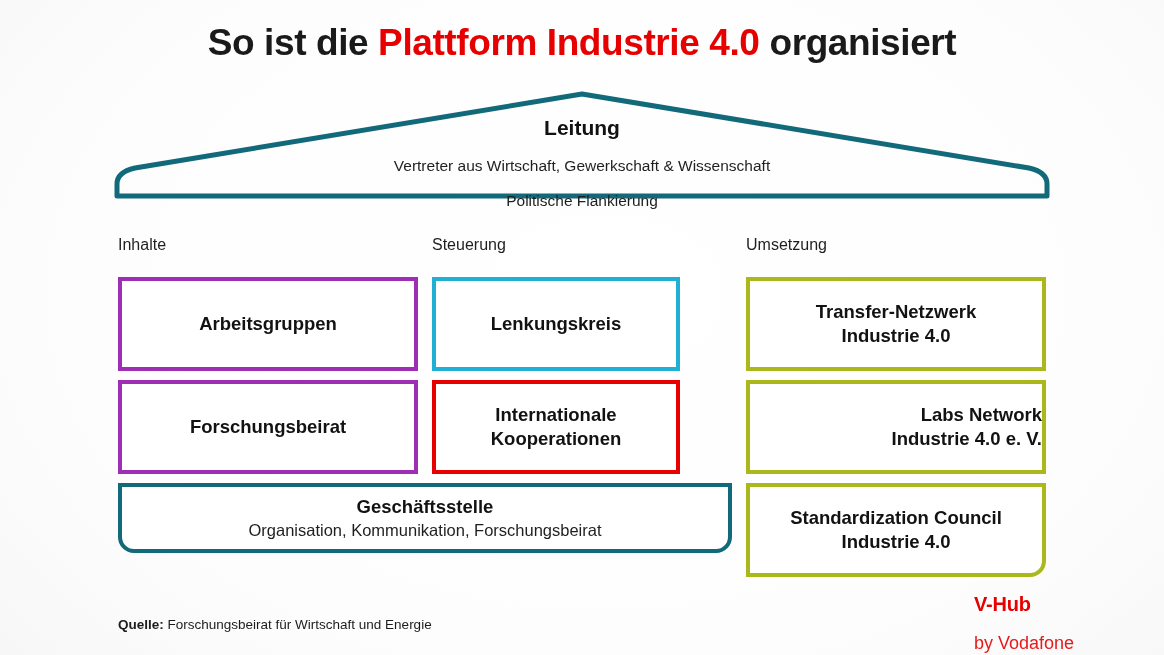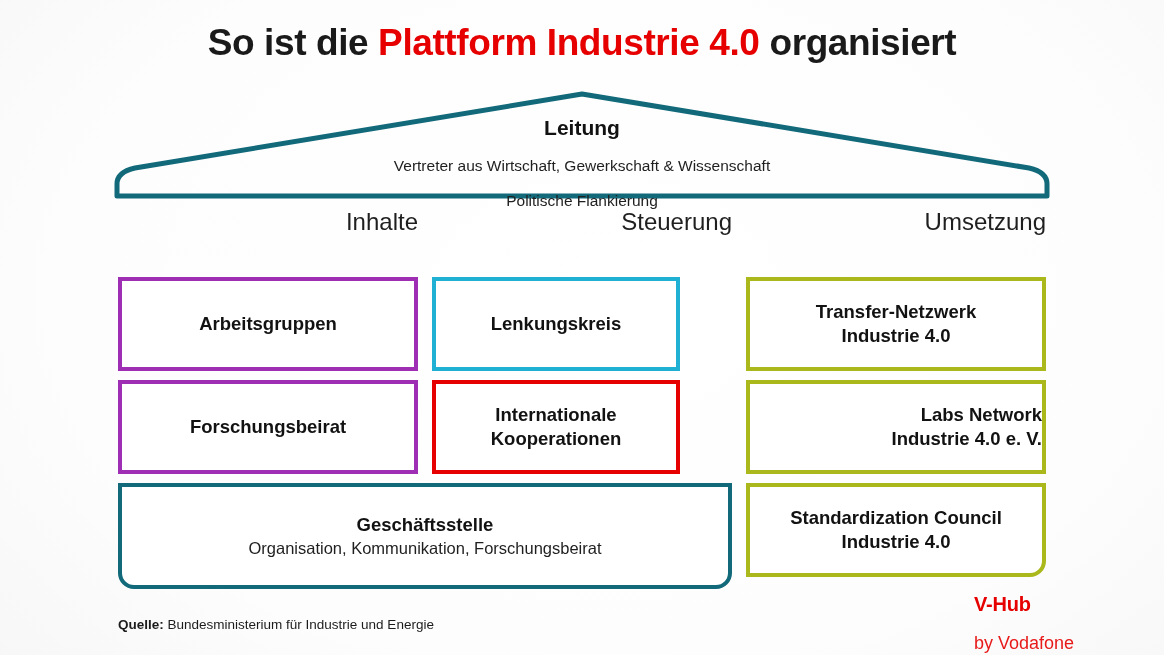--- a/index.html
+++ b/index.html
@@ -63,24 +63,24 @@
   #roof-sub {
     font-size: 15.5px;
     color: #1f1f1f;
     line-height: 1.36;
     margin-top: 14px;
   }
 
   
   .col-head {
     position: absolute;
-    top: 208px;
-    font-size: 24px;
+    top: 236px;
+    font-size: 16px;
     color: #1f1f1f;
-    text-align: right;
+    text-align: left;
   }
   #col-head-inhalte   { left: 118px; width: 300px; }
   #col-head-steuerung { left: 432px; width: 300px; }
   #col-head-umsetzung { left: 746px; width: 300px; }
 
   
   .box {
     position: absolute;
     background: rgba(255,255,255,0.92);
     box-sizing: border-box;
@@ -114,21 +114,21 @@
   
   .row-1 { top: 277px; height: 94px; }
   .row-2 { top: 380px; height: 94px; }
   .row-3 { top: 483px; height: 94px; }
 
   
   #box-geschaeftsstelle {
     left: 118px;
     width: 614px;
     top: 483px;
-    height: 106px;
+    height: 70px;
     border-radius: 0 0 16px 16px;
   }
   #box-standardization {
     border-radius: 0 0 16px 0;
   }
 
   
   #source {
     position: absolute;
     left: 118px;
@@ -214,21 +214,21 @@
     <div class="line1">Geschäftsstelle</div>
     <div class="line2">Organisation, Kommunikation, Forschungsbeirat</div>
   </div>
 
   <div class="box col-right row-3" id="box-standardization" style="border-color: rgb(170, 184, 28);">
     <div class="line1">Standardization Council</div>
     <div class="line1">Industrie 4.0</div>
   </div>
 
   <div id="source">
-    <span class="lbl">Quelle:</span><span> Bundesministerium für Industrie und Energie</span>
+    <span class="lbl">Quelle:</span><span> Forschungsbeirat für Wirtschaft und Energie</span>
   </div>
 
   <div id="logo">
     <div id="logo-main">V-Hub</div>
     <div id="logo-sub">by Vodafone Business</div>
   </div>
 
 </div>
 
 </body></html>

